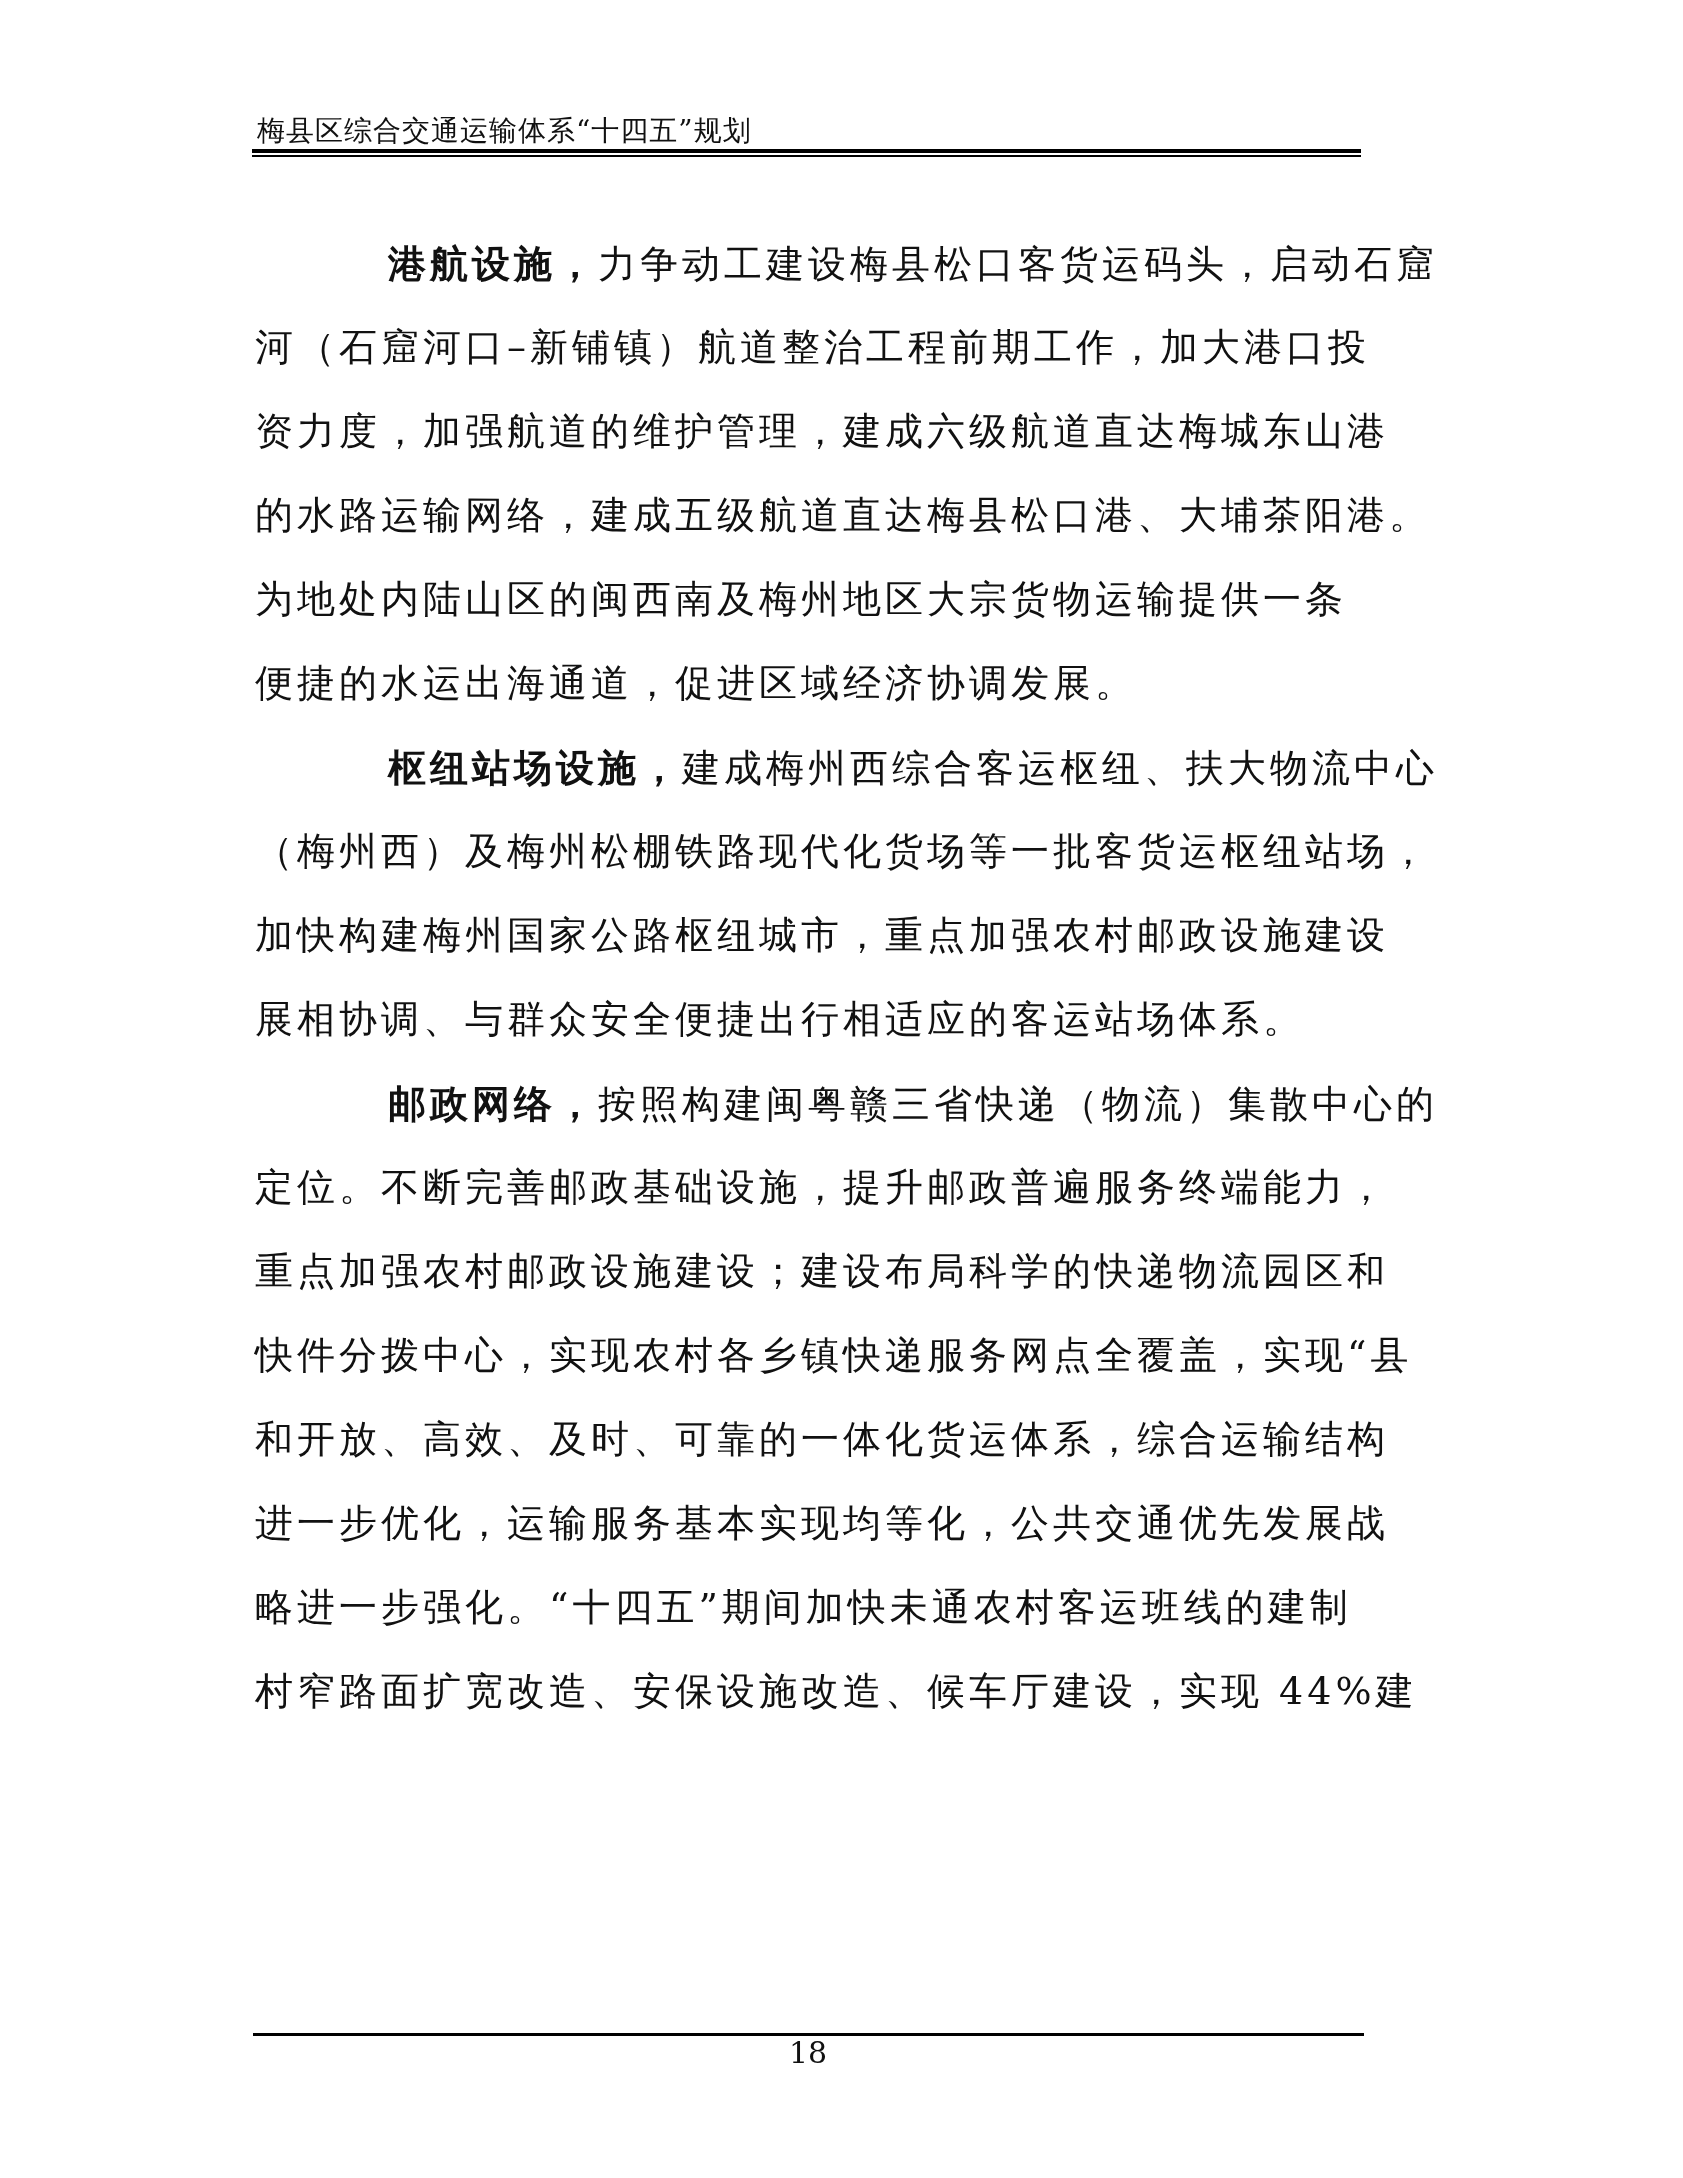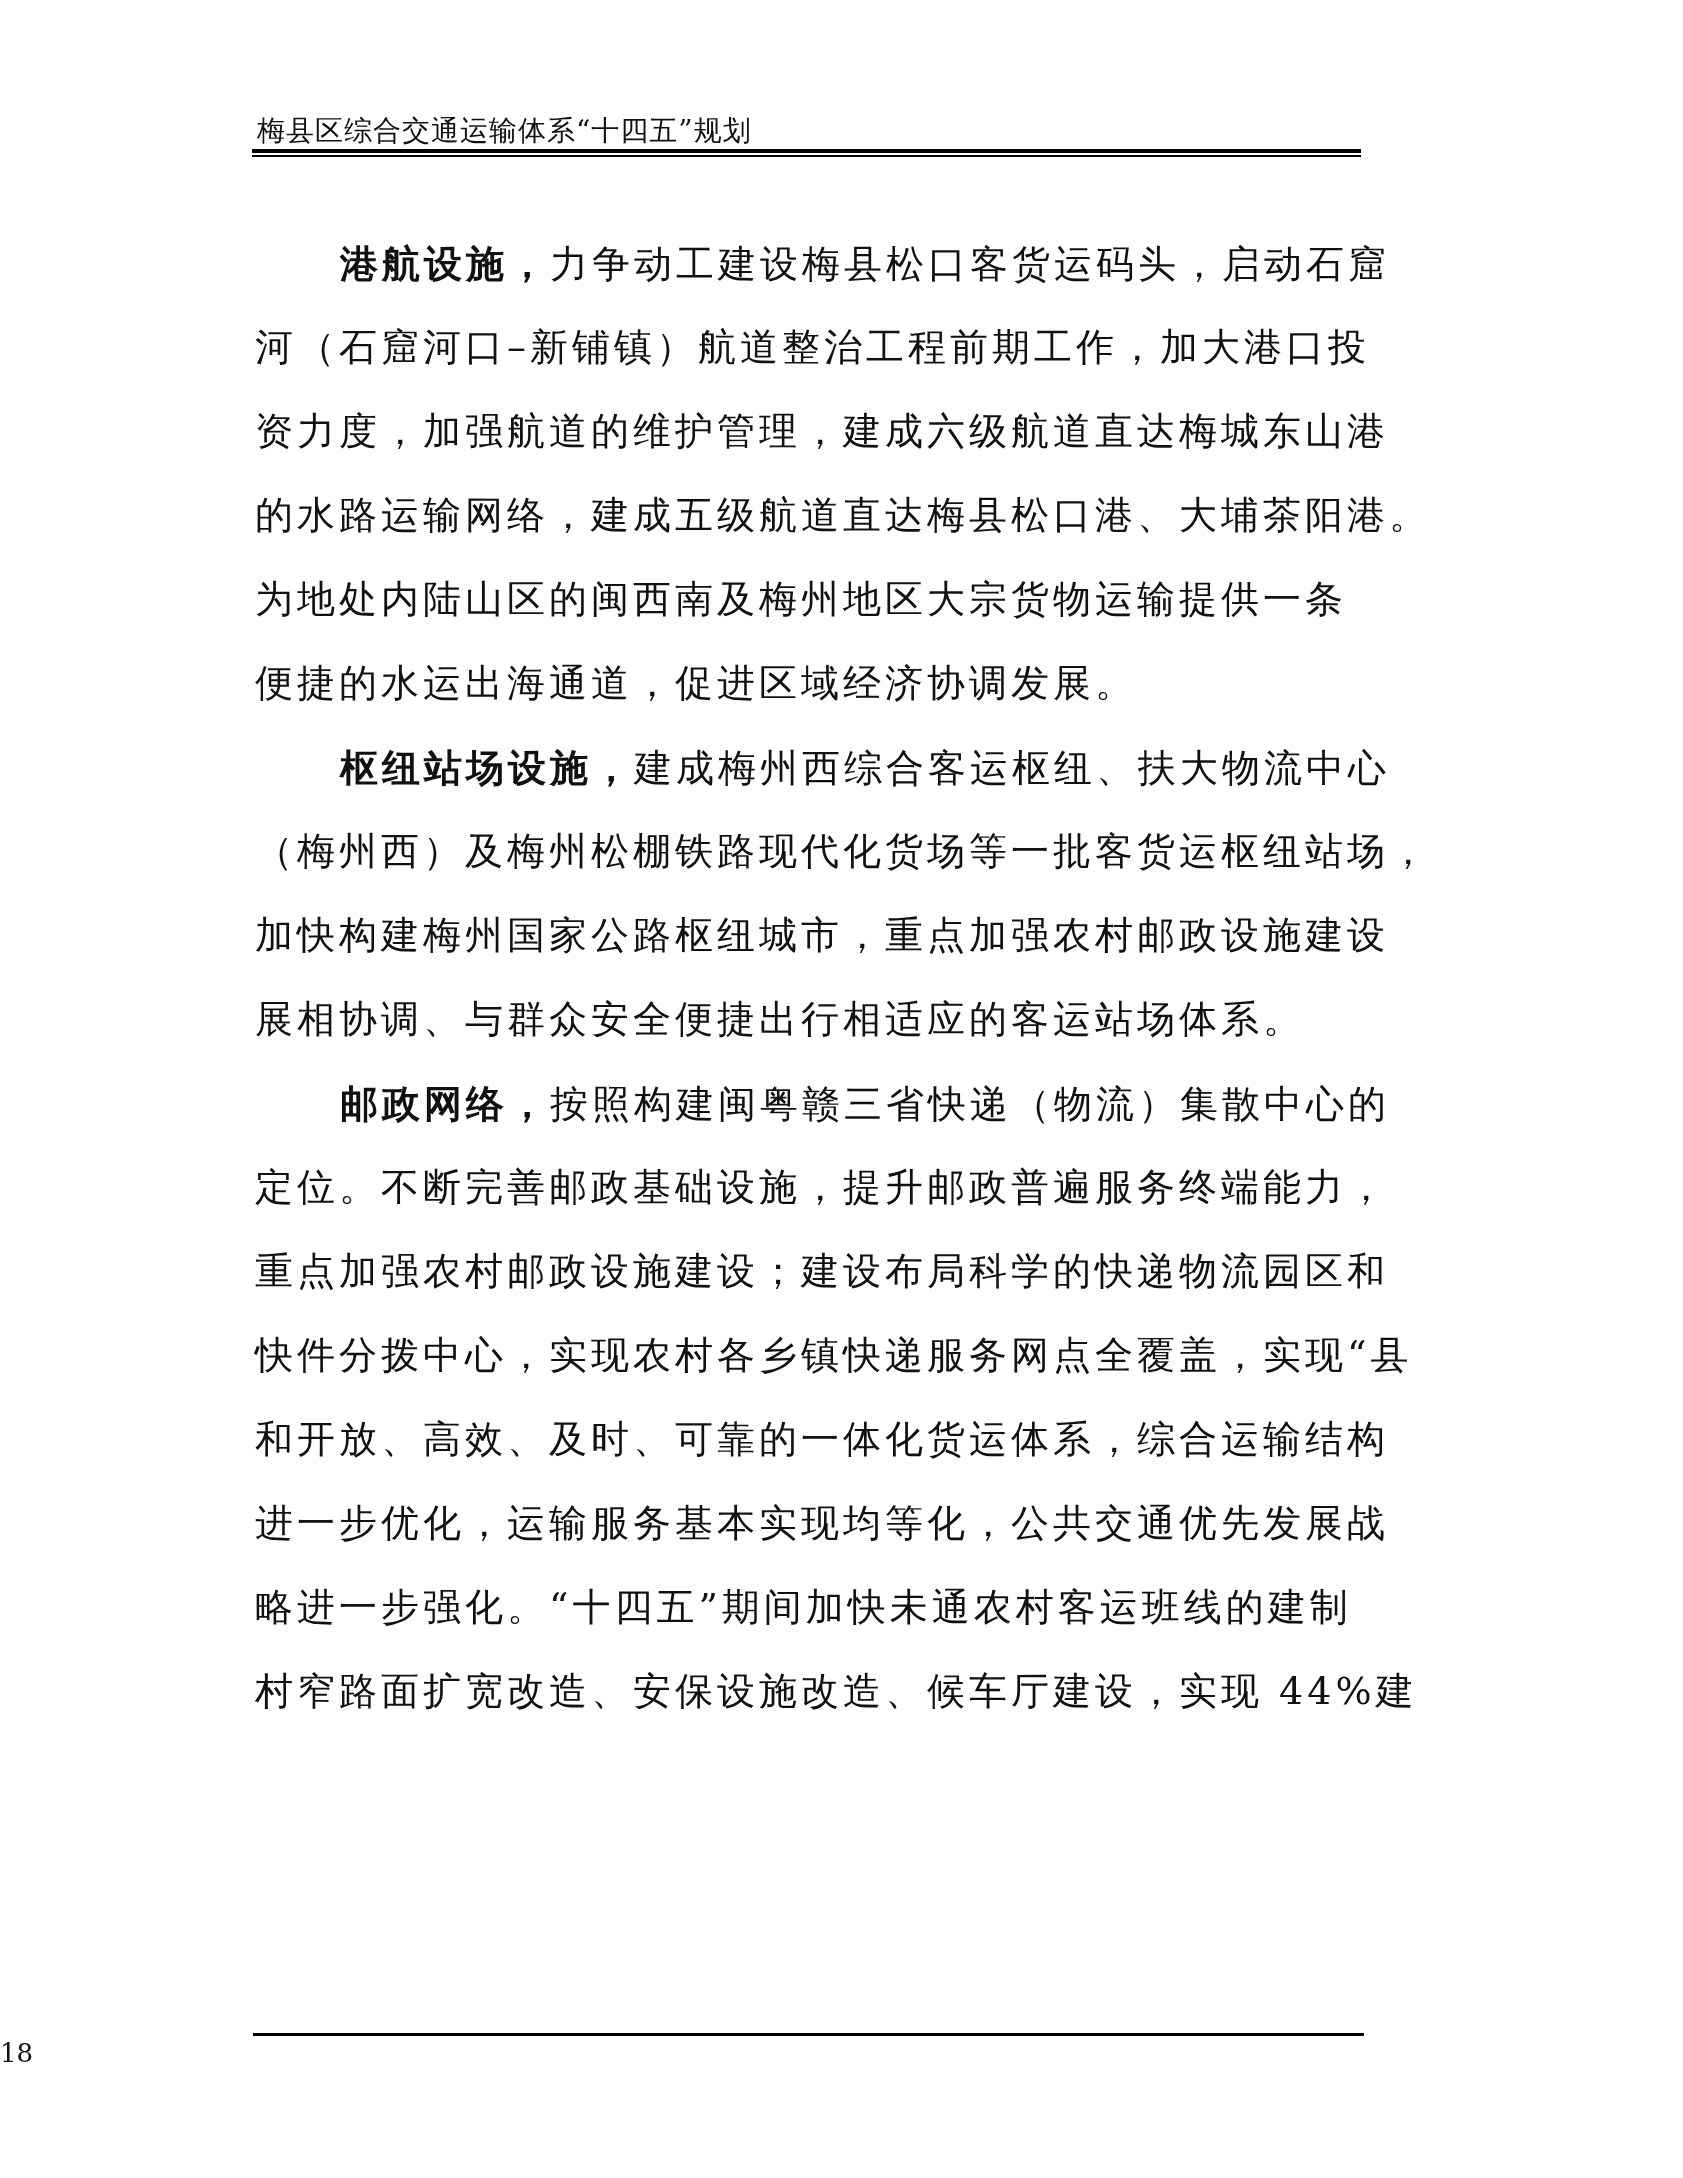--- a/index.html
+++ b/index.html
@@ -8,24 +8,24 @@
   .header-title { position: absolute; left: 257px; top: 113px; font-size: 28px;
                   line-height: 36px; letter-spacing: 1px; white-space: nowrap; }
   .rule-thick { position: absolute; left: 252px; width: 1109px; top: 149px; height: 4px; background: #000; }
   .rule-thin  { position: absolute; left: 252px; width: 1109px; top: 155px; height: 2px; background: #000; }
   .body { position: absolute; left: 255px; top: 234px; width: 1085px; }
   .line { font-size: 38px; height: 84px; line-height: 59px; white-space: nowrap;
           letter-spacing: 4px; text-align: justify; text-align-last: justify; }
   .line.last { text-align: right; text-align-last: left; }
   .line.first { padding-left: 85px; }
   .line.first.w { width: 1000px; }
-  .lead { font-weight: bold; }
+  .lead { font-weight: bold; margin-left: 48px; }
   .footer-rule { position: absolute; left: 253px; width: 1111px; top: 2033px; height: 3px; background: #000; }
-  .page-number { position: absolute; left: 0; width: 1616px; text-align: left; top: 2037px;
-                 font-size: 26px; line-height: 32px; }
+  .page-number { position: absolute; left: 0; width: 1616px; text-align: center; top: 2037px;
+                 font-size: 30px; line-height: 32px; }
 </style>
 </head>
 <body>
 
 <div>
   <div class="header-title">梅县区综合交通运输体系“十四五”规划</div>
   <div class="rule-thick"></div>
   <div class="rule-thin"></div>
 </div>
 

